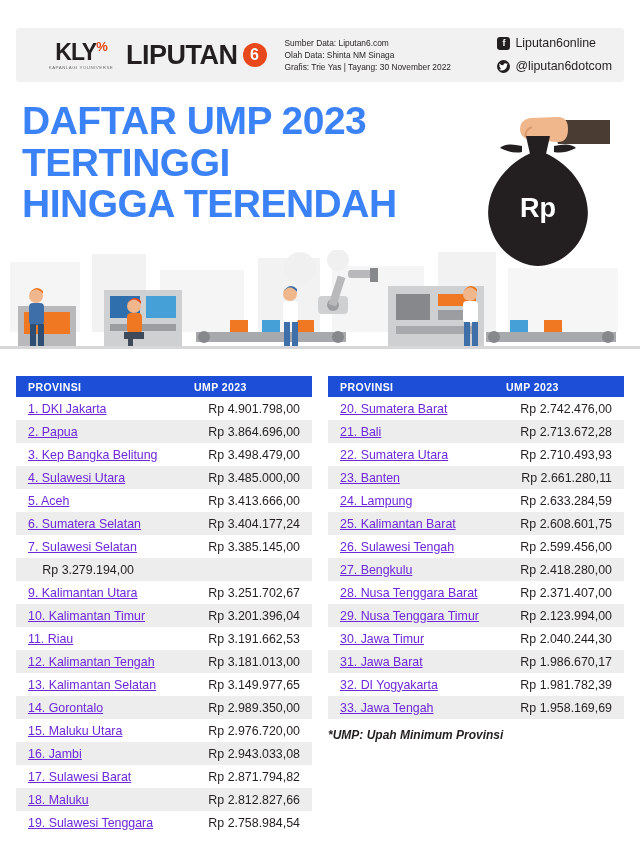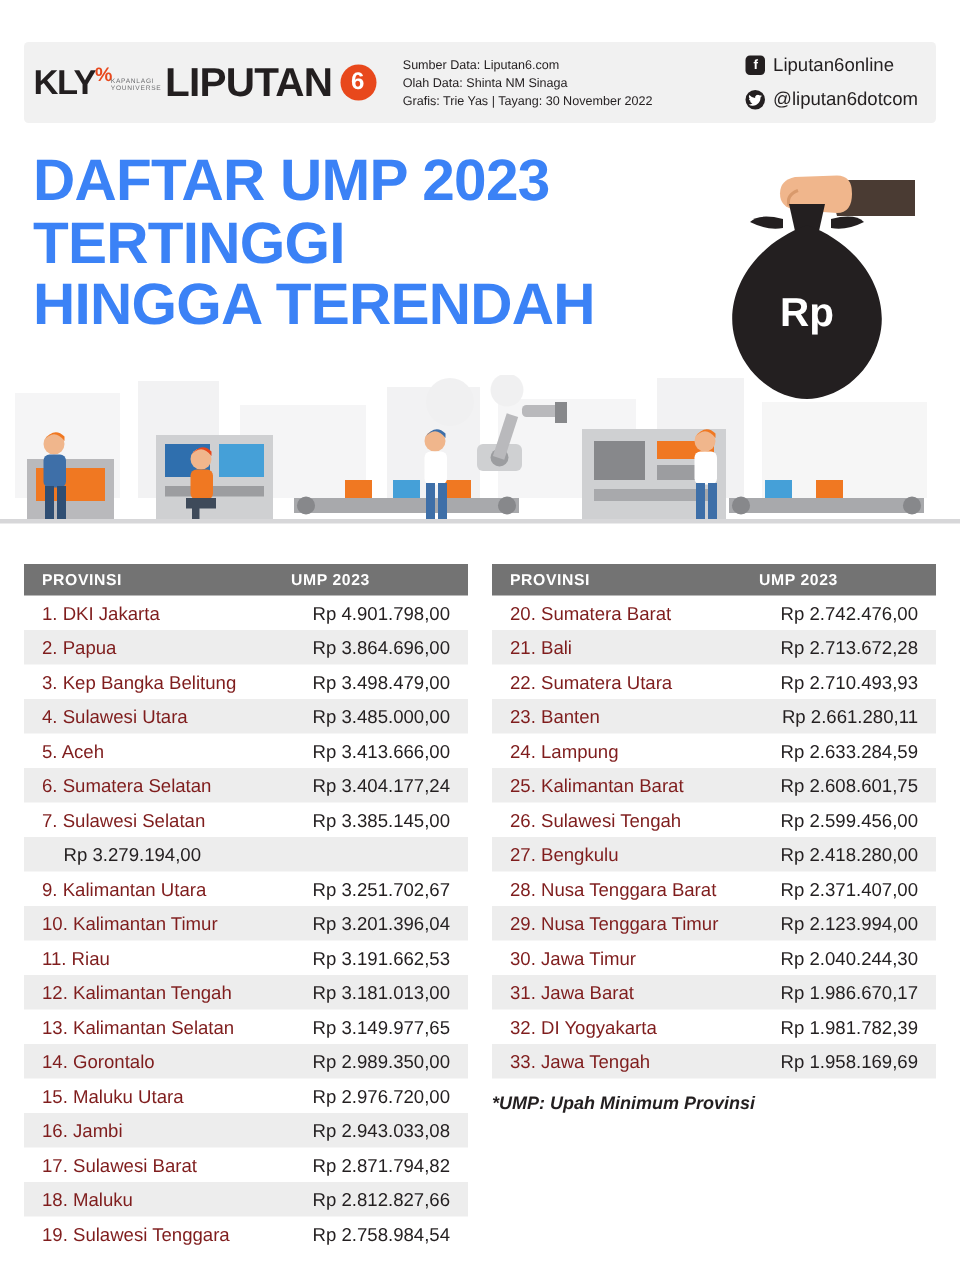--- a/index.html
+++ b/index.html
@@ -13,22 +13,22 @@
   }
   .page{width:640px;height:853px;position:relative;background:#fff;}
 
   
   .header{
     position:absolute;left:16px;top:28px;width:608px;height:54px;
     background:#f1f1f1;border-radius:3px;
     display:flex;align-items:center;
   }
   .kly{
-    width:82px;height:54px;display:flex;flex-direction:row;
-    align-items:center;justify-content:center;padding-left:8px;
+    width:82px;height:54px;display:flex;flex-direction:column;
+    align-items:center;justify-content:center;padding-left:24px;
   }
   .kly-main{font-size:23px;font-weight:bold;letter-spacing:-1px;color:#231f20;line-height:1;}
   .kly-main .pct{color:#e8481c;font-size:13px;vertical-align:super;}
   .kly-sub{font-size:4.4px;letter-spacing:.5px;color:#6d6e71;margin-top:2px;}
   .lip{
     display:flex;align-items:center;margin-left:4px;
   }
   .lip-text{font-size:27px;font-weight:bold;letter-spacing:-0.5px;color:#231f20;line-height:1;}
   .lip-six{
     width:24px;height:24px;border-radius:50%;background:#e8481c;color:#fff;
@@ -61,30 +61,30 @@
 
   
   .factory{position:absolute;left:0;top:250px;width:640px;height:125px;overflow:hidden;}
 
   
   .tables{position:absolute;left:16px;top:376px;width:608px;}
   .col{position:absolute;top:0;width:296px;}
   .col.left{left:0;}
   .col.right{left:312px;}
   .thead{
-    display:flex;background:#737373;color:#fff;height:21px;align-items:center;
+    display:flex;background:#1d4ed8;color:#fff;height:21px;align-items:center;
     font-size:10.5px;font-weight:bold;letter-spacing:.4px;
   }
   .thead .c1{padding-left:12px;flex:1;}
   .thead .c2{width:118px;padding-left:4px;}
   .row{
     display:flex;height:23px;align-items:center;font-size:12.4px;
   }
   .row.alt{background:#ededed;}
-  .row .c1{padding-left:12px;flex:1;color:#7f1d1d;}
+  .row .c1{padding-left:12px;flex:1;color:#6d28d9;text-decoration:underline;}
   .row .c2{width:118px;text-align:right;padding-right:12px;font-weight:normal;color:#231f20;}
   .note{
     position:absolute;left:312px;top:352px;font-size:12px;font-style:italic;font-weight:bold;color:#231f20;
   }
 </style>
 </head>
 <body>
 
 <div class="page">
 

